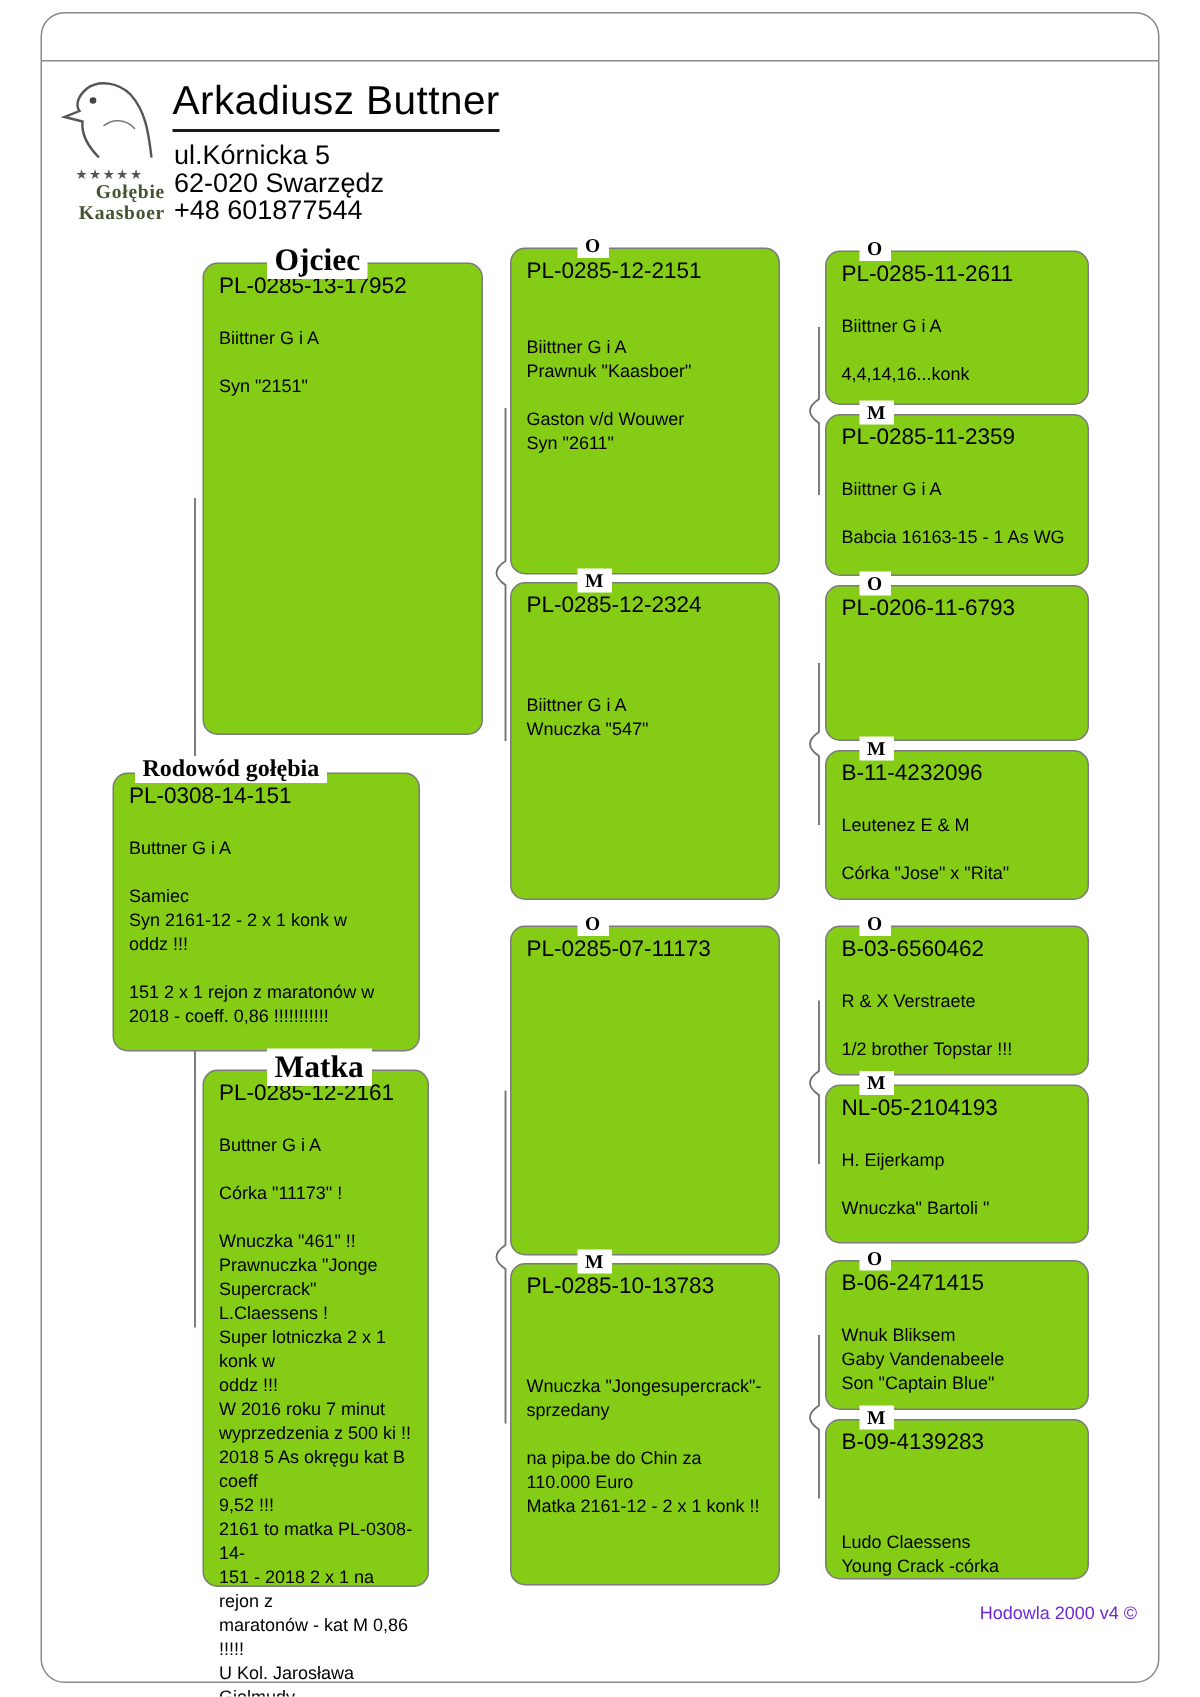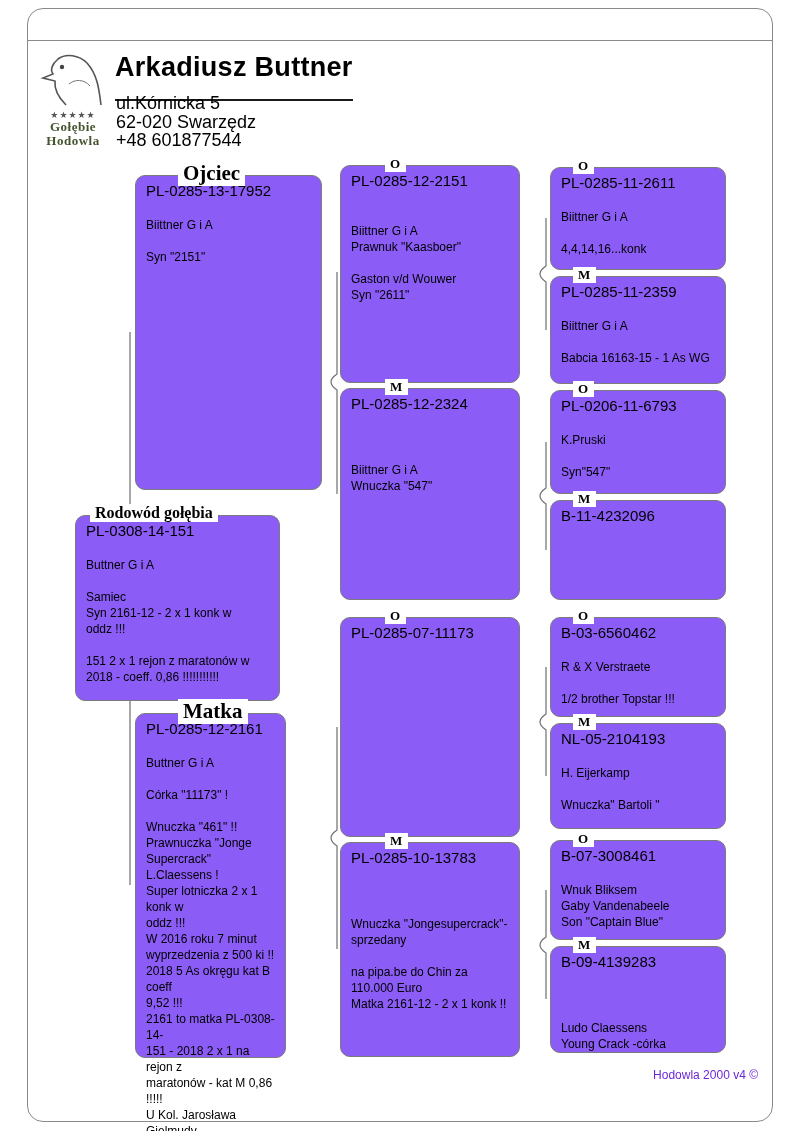--- a/index.html
+++ b/index.html
@@ -14,34 +14,34 @@
   }
   .top-rule {
     position:absolute; left:28px; top:40px; width:744px; height:0;
     border-top:1.5px solid #8a8a8a; z-index:0;
   }
   
   .logo { position:absolute; left:36px; top:48px; width:74px; text-align:center; z-index:2; }
   .logo .stars { font-size:9px; letter-spacing:1px; color:#555; line-height:10px; }
   .logo .logo-text {
     font-family:"Liberation Serif", serif; font-weight:bold; font-size:13px;
-    line-height:14px; color:#45542f; letter-spacing:0.5px;
+    line-height:14px; color:#45542f; letter-spacing:0.5px;text-align:right;
   }
   .owner-name {
     position:absolute; left:115px; top:52px; z-index:2;
-    font-size:27px; font-weight:bold; letter-spacing:0.3px;
-    border-bottom:2px solid #1a1a1a; padding-bottom:16px; display:inline-block;
+    font-size:27px; font-weight:normal; letter-spacing:0.3px;
+    border-bottom:2px solid #1a1a1a; padding-bottom:3px; display:inline-block;
   }
   .owner-address { position:absolute; left:116px; top:94px; font-size:18px; line-height:18.5px; z-index:2; }
   
   .connectors { position:absolute; left:0; top:0; z-index:1; }
   .connectors path { fill:none; stroke:#6f6f6f; stroke-width:1.2; }
   
   .pbox {
-    position:absolute; background:#8b5cf6; border:1px solid #7b7b7b; border-radius:10px;
+    position:absolute; background:#84cc16; border:1px solid #7b7b7b; border-radius:10px;
     padding:5px 6px 4px 10px; z-index:2;
   }
   .box-label {
     position:absolute; background:#fff; padding:0 5px;
     font-family:"Liberation Serif", serif; font-weight:bold; white-space:nowrap;
   }
   .lbl-xl { font-size:21px; top:-15px; left:42px; }
   .lbl-md { font-size:16px; top:-12px; left:14px; }
   .lbl-sm3 { font-size:13px; top:-10px; left:44px; letter-spacing:1px; }
   .lbl-sm4 { font-size:13px; top:-10px; left:22px; letter-spacing:1px; }
@@ -56,21 +56,21 @@
 <div class="top-rule"></div>
 
 <div class="logo">
   <svg width="68" height="58" viewBox="0 0 68 58">
     <path d="M62 57 C60 40 58 26 48 15 C40 7 27 5 19 11 C13 16 11 22 14 26 L4 30 L16 33 C15 43 21 51 27 57" fill="none" stroke="#555" stroke-width="1.6"></path>
     <path d="M30 36 C36 31 45 31 51 38" fill="none" stroke="#777" stroke-width="1"></path>
     <circle cx="23" cy="19" r="2.2" fill="#444"></circle>
   </svg>
   <div class="stars">★★★★★</div>
   <div class="logo-text">Gołębie</div>
-  <div class="logo-text">Hodowla</div>
+  <div class="logo-text">Kaasboer</div>
 </div>
 
 <div class="owner-name">Arkadiusz Buttner</div>
 <div class="owner-address">
   <div>ul.Kórnicka 5</div>
   <div>62-020 Swarzędz</div>
   <div>+48 601877544</div>
 </div>
 
 <svg class="connectors" width="800" height="1131">
@@ -184,29 +184,29 @@
   <div class="ring">PL-0285-11-2359</div>
   <div class="bbody">
 Biittner G i A
 
 Babcia 16163-15  - 1 As WG</div>
 </div>
 
 <div class="pbox" style="left:550px; top:390px; width:176px; height:104px;">
   <span class="box-label lbl-sm4">O</span>
   <div class="ring">PL-0206-11-6793</div>
-  <div class="bbody">
-K.Pruski
-
-Syn"547"</div>
 </div>
 
 <div class="pbox" style="left:550px; top:500px; width:176px; height:100px;">
   <span class="box-label lbl-sm4">M</span>
   <div class="ring">B-11-4232096</div>
+  <div class="bbody">
+Leutenez E &amp; M
+
+Córka "Jose" x "Rita"</div>
 </div>
 
 <div class="pbox" style="left:550px; top:617px; width:176px; height:100px;">
   <span class="box-label lbl-sm4">O</span>
   <div class="ring">B-03-6560462</div>
   <div class="bbody">
 R &amp; X Verstraete
 
 1/2 brother Topstar !!!</div>
 </div>
@@ -215,21 +215,21 @@
   <span class="box-label lbl-sm4">M</span>
   <div class="ring">NL-05-2104193</div>
   <div class="bbody">
 H. Eijerkamp
 
 Wnuczka" Bartoli "</div>
 </div>
 
 <div class="pbox" style="left:550px; top:840px; width:176px; height:100px;">
   <span class="box-label lbl-sm4">O</span>
-  <div class="ring">B-07-3008461</div>
+  <div class="ring">B-06-2471415</div>
   <div class="bbody">
 Wnuk Bliksem
 Gaby Vandenabeele
 Son "Captain Blue"</div>
 </div>
 
 <div class="pbox" style="left:550px; top:946px; width:176px; height:107px;">
   <span class="box-label lbl-sm4">M</span>
   <div class="ring">B-09-4139283</div>
   <div class="bbody">

